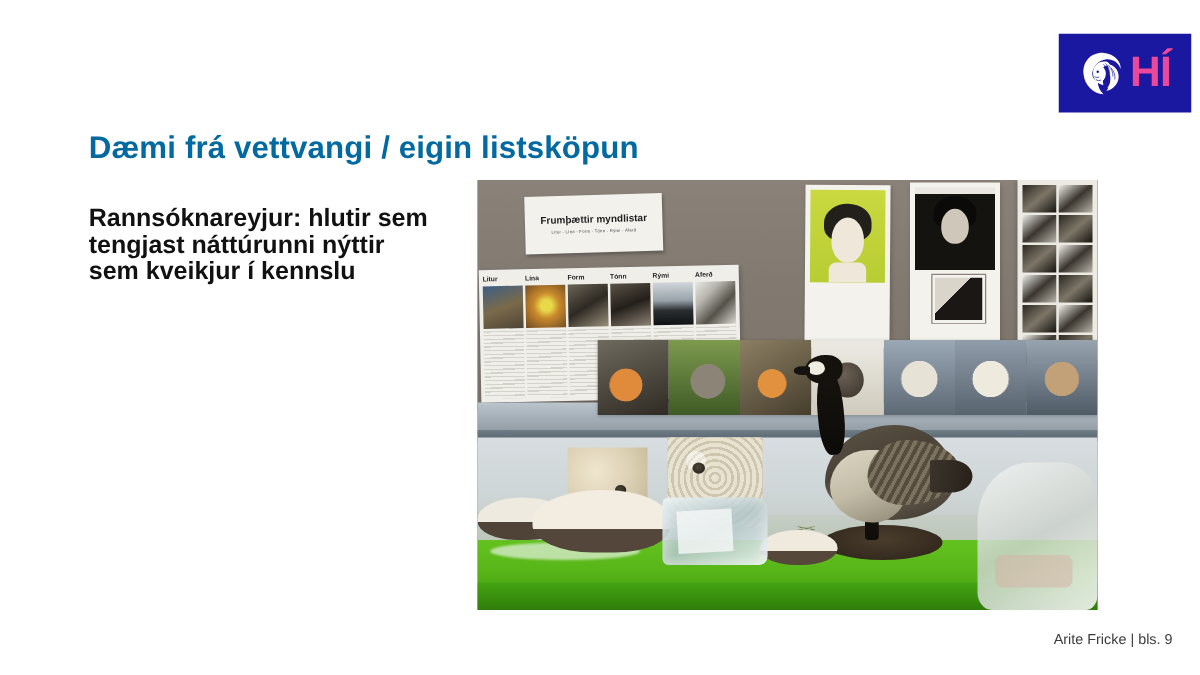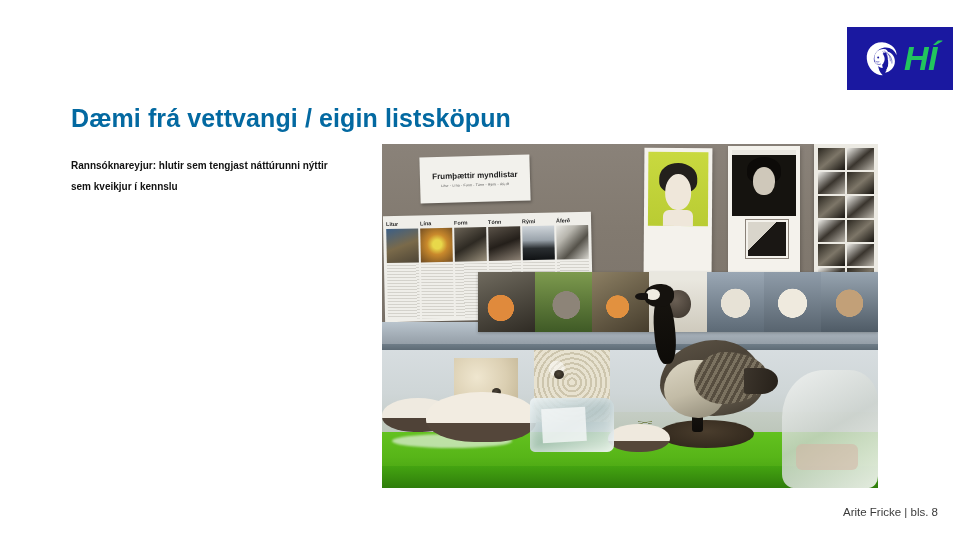--- a/index.html
+++ b/index.html
@@ -30,28 +30,27 @@
     align-items: center;
     justify-content: center;
     gap: 3px;
   }
   #logo-emblem {
     width: 38px;
     height: 38px;
     flex: 0 0 auto;
   }
   #logo-wordmark {
-    color: #22c55e;
+    color: #ec4899;
     font-family: "Liberation Sans", sans-serif;
     font-weight: bold;
     font-size: 34px;
     line-height: 34px;
     letter-spacing: -0.5px;
     margin-top: -2px;
-    font-style: italic;
   }
 
   
   #slide-title {
     position: absolute;
     left: 71px;
     top: 86px;
     width: 700px;
     color: #0369a1;
     font-family: "Liberation Sans", sans-serif;
@@ -64,21 +63,21 @@
 
   
   #body-text {
     position: absolute;
     left: 71px;
     top: 145px;
     width: 278px;
     color: #111111;
     font-family: "Liberation Sans", sans-serif;
     font-weight: bold;
-    font-size: 10px;
+    font-size: 20px;
     line-height: 21px;
   }
 
   
   #footer {
     position: absolute;
     right: 22px;
     top: 505px;
     color: #3b3b3b;
     font-family: "Liberation Sans", sans-serif;
@@ -421,21 +420,21 @@
         <path d="M68 38 C74 44 77 52 76 62" stroke="#1a18a0" stroke-width="1.4" fill="none"></path>
       </g>
     </svg>
     <span id="logo-wordmark">HÍ</span>
   </div>
 
   <h1 id="slide-title">Dæmi frá vettvangi / eigin listsköpun</h1>
 
   <p id="body-text">Rannsóknareyjur: hlutir sem tengjast náttúrunni nýttir sem kveikjur í kennslu</p>
 
-  <div id="footer">Arite Fricke | bls. 8</div>
+  <div id="footer">Arite Fricke | bls. 9</div>
 
   <div id="photo">
 
     <div class="ph" id="wall"></div>
 
     <div class="ph" id="sign-main">
       <div id="sign-main-title">Frumþættir myndlistar</div>
       <div id="sign-main-sub">Litur - Lína - Form - Tónn - Rými - Áferð</div>
     </div>
 

